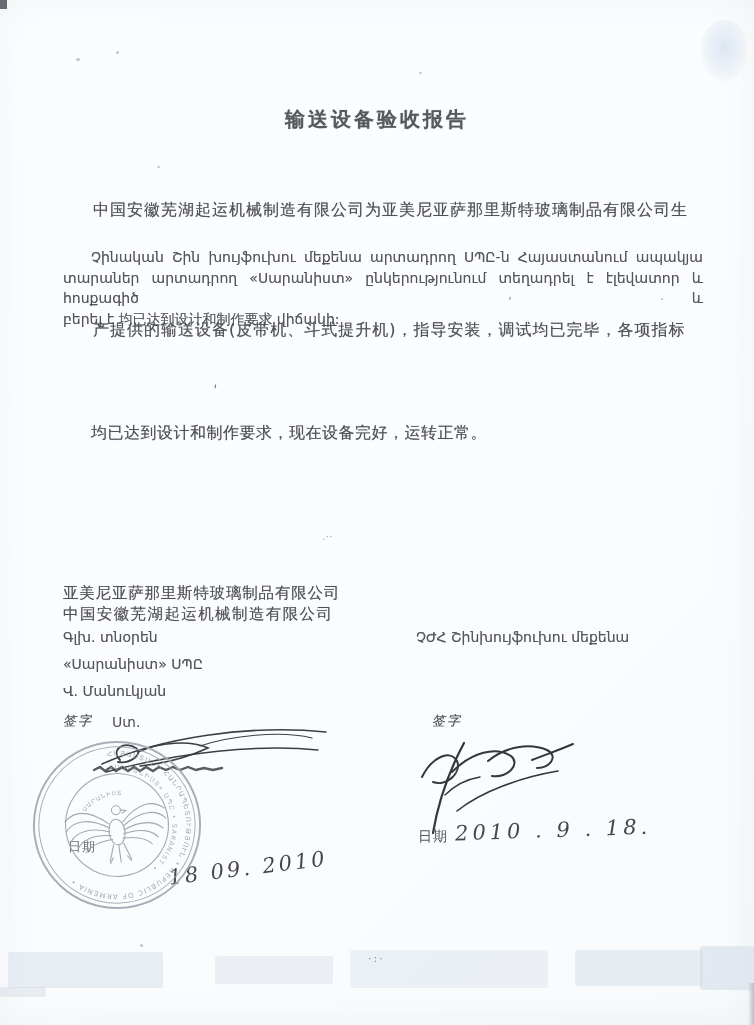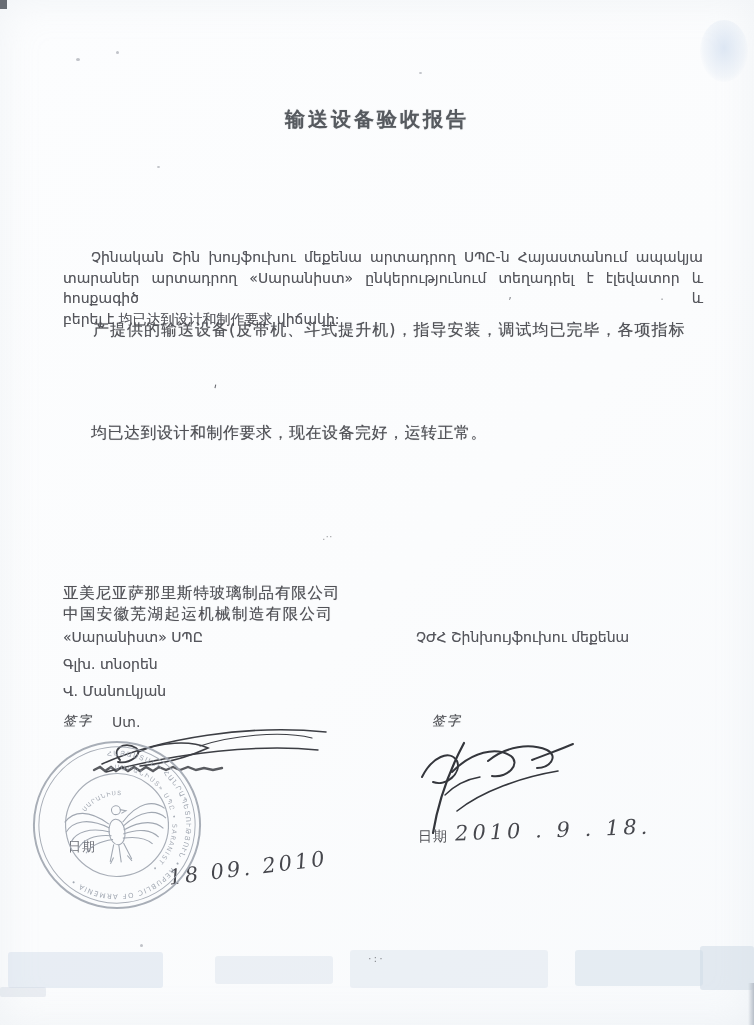--- a/index.html
+++ b/index.html
@@ -76,39 +76,40 @@
   <div class="abs speck" style="left:419px;top:72px;width:3px;height:2px"></div>
   <div class="abs speck" style="left:157px;top:166px;width:3px;height:2px"></div>
   <div class="abs tick" style="left:213px;top:382px;transform:rotate(12deg)">'</div>
   <div class="abs tick" style="left:322px;top:530px;opacity:.6;font-size:11px">.··</div>
   <div class="abs tick" style="left:508px;top:287px;opacity:.7">,</div>
   <div class="abs tick" style="left:660px;top:288px;opacity:.6">.</div>
   <div class="abs speck" style="left:140px;top:944px;width:3px;height:3px"></div>
 
   <div class="abs doc-title" style="left:0;top:106px;width:754px">输送设备验收报告</div>
 
+  <div class="abs cjk para1">中国安徽芜湖起运机械制造有限公司为亚美尼亚萨那里斯特玻璃制品有限公司生</div>
 
   <div class="abs arm">
     <div class="jline indent">Չինական Շին խույֆուխու մեքենա  արտադրող ՍՊԸ-ն  Հայաստանում ապակյա</div>
     <div class="jline">տարաներ արտադրող «Սարանիստ» ընկերությունում տեղադրել է էլեվատոր և հոսքագիծ և</div>
     <div>բերել է 均已达到设计和制作要求 վիճակի:</div>
   </div>
 
   <div class="abs cjk para3">产提供的输送设备(皮带机、斗式提升机)，指导安装，调试均已完毕，各项指标</div>
 
   <div class="abs cjk para4">均已达到设计和制作要求，现在设备完好，运转正常。</div>
 
   <div class="abs companies">
     <div class="cjk-sm company-left">亚美尼亚萨那里斯特玻璃制品有限公司</div>
     <div class="cjk-sm company-right">中国安徽芜湖起运机械制造有限公司</div>
   </div>
 
   <div class="abs armcol col-left">
+    <div>Գլխ. տնօրեն</div>
     <div>«Սարանիստ» ՍՊԸ</div>
-    <div>Գլխ. տնօրեն</div>
     <div>Վ. Մանուկյան</div>
   </div>
 
   <div class="abs armcol col-right">
     <div>ՉԺՀ Շինխույֆուխու մեքենա</div>
   </div>
 
   <div class="abs signrow-label sign-left-label">签字</div>
   <div class="abs sign-left-name">Ստ.</div>
   <div class="abs signrow-label sign-right-label">签字</div>

